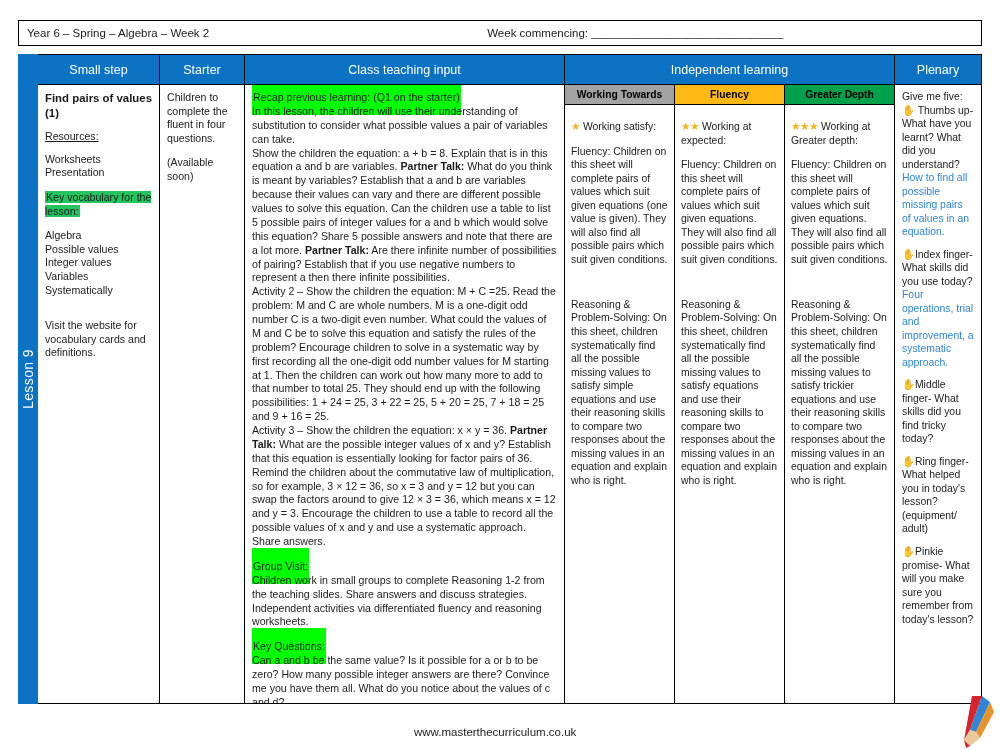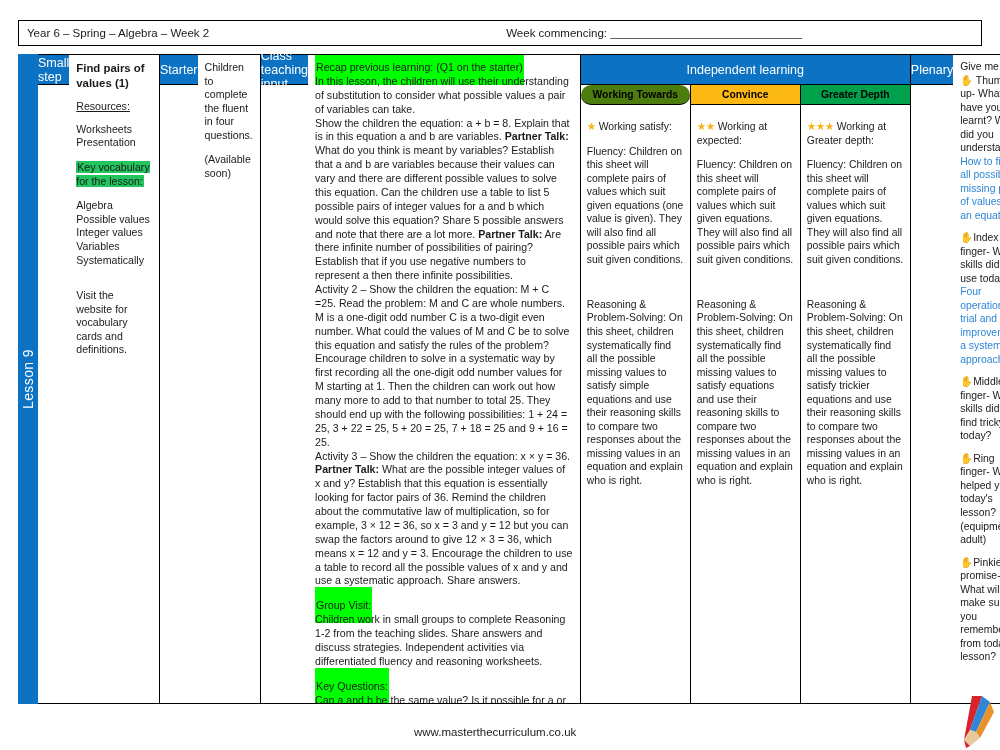--- a/index.html
+++ b/index.html
@@ -11,21 +11,20 @@
     overflow:hidden;
   }
   .page{position:relative;width:1000px;height:750px;box-sizing:border-box;}
 
   
   .meta-bar{
     position:absolute;left:18px;top:20px;width:964px;height:26px;
     border:1px solid #000;box-sizing:border-box;
     display:flex;align-items:center;
     font-size:11.5px;
-    gap:19px;
   }
   .meta-left{padding-left:8px;white-space:nowrap;}
   .meta-right{margin-left:278px;white-space:nowrap;}
 
   
   .grid{
     position:absolute;left:18px;top:54px;width:964px;height:650px;
     box-sizing:border-box;
     display:flex;
   }
@@ -34,21 +33,21 @@
     position:relative;
   }
   .lesson-rail span{
     position:absolute;left:50%;top:50%;
     transform:translate(-50%,-50%) rotate(-90deg);
     transform-origin:center center;
     white-space:nowrap;color:#ffffff;font-size:14px;letter-spacing:.4px;
   }
   .cols{flex:1;display:flex;border:1px solid #000;border-left:none;box-sizing:border-box;}
 
-  .col{display:flex;box-sizing:border-box;border-right:1px solid #000;}
+  .col{display:flex;flex-direction:column;box-sizing:border-box;border-right:1px solid #000;}
   .col:last-child{border-right:none;}
   .col-smallstep{flex:0 0 122px;}
   .col-starter{flex:0 0 85px;}
   .col-teaching{flex:0 0 320px;}
   .col-indep{flex:0 0 330px;border-right:1px solid #000;}
   .col-plenary{flex:1;}
 
   .hdr{
     background:#0b72c4;color:#ffffff;
     height:30px;display:flex;align-items:center;justify-content:center;
@@ -165,31 +164,31 @@
 
         </div>
       </div>
 
       <div class="col col-indep">
         <div class="indep-wrap">
           <div class="hdr indep-hdr">Independent learning</div>
           <div class="indep-3">
 
             <div class="sub">
-              <div class="sub-hdr" id="wt-hdr" style="background: #4d7c0f; border-radius: 10px;">Working Towards</div>
+              <div class="sub-hdr" id="wt-hdr" style="background: #a3a3a3;">Working Towards</div>
               <div class="sub-body">
                 <p><span class="stars">★</span><span> Working satisfy:</span></p>
                 <p>Fluency: Children on this sheet will complete pairs of values which suit given equations (one value is given). They will also find all possible pairs which suit given conditions.</p>
                 <div class="gap"></div>
                 <p>Reasoning &amp; Problem-Solving: On this sheet, children systematically find all the possible missing values to satisfy simple equations and use their reasoning skills to compare two responses about the missing values in an equation and explain who is right.</p>
               </div>
             </div>
 
             <div class="sub">
-              <div class="sub-hdr" id="ex-hdr" style="background: rgb(253, 185, 19);">Convince</div>
+              <div class="sub-hdr" id="ex-hdr" style="background: rgb(253, 185, 19);">Fluency</div>
               <div class="sub-body">
                 <p><span class="stars">★★</span><span> Working at expected:</span></p>
                 <p>Fluency: Children on this sheet will complete pairs of values which suit given equations. They will also find all possible pairs which suit given conditions.</p>
                 <div class="gap"></div>
                 <p>Reasoning &amp; Problem-Solving: On this sheet, children systematically find all the possible missing values to satisfy equations and use their reasoning skills to compare two responses about the missing values in an equation and explain who is right.</p>
               </div>
             </div>
 
             <div class="sub">
               <div class="sub-hdr" id="gd-hdr" style="background: rgb(0, 161, 75);">Greater Depth</div>

